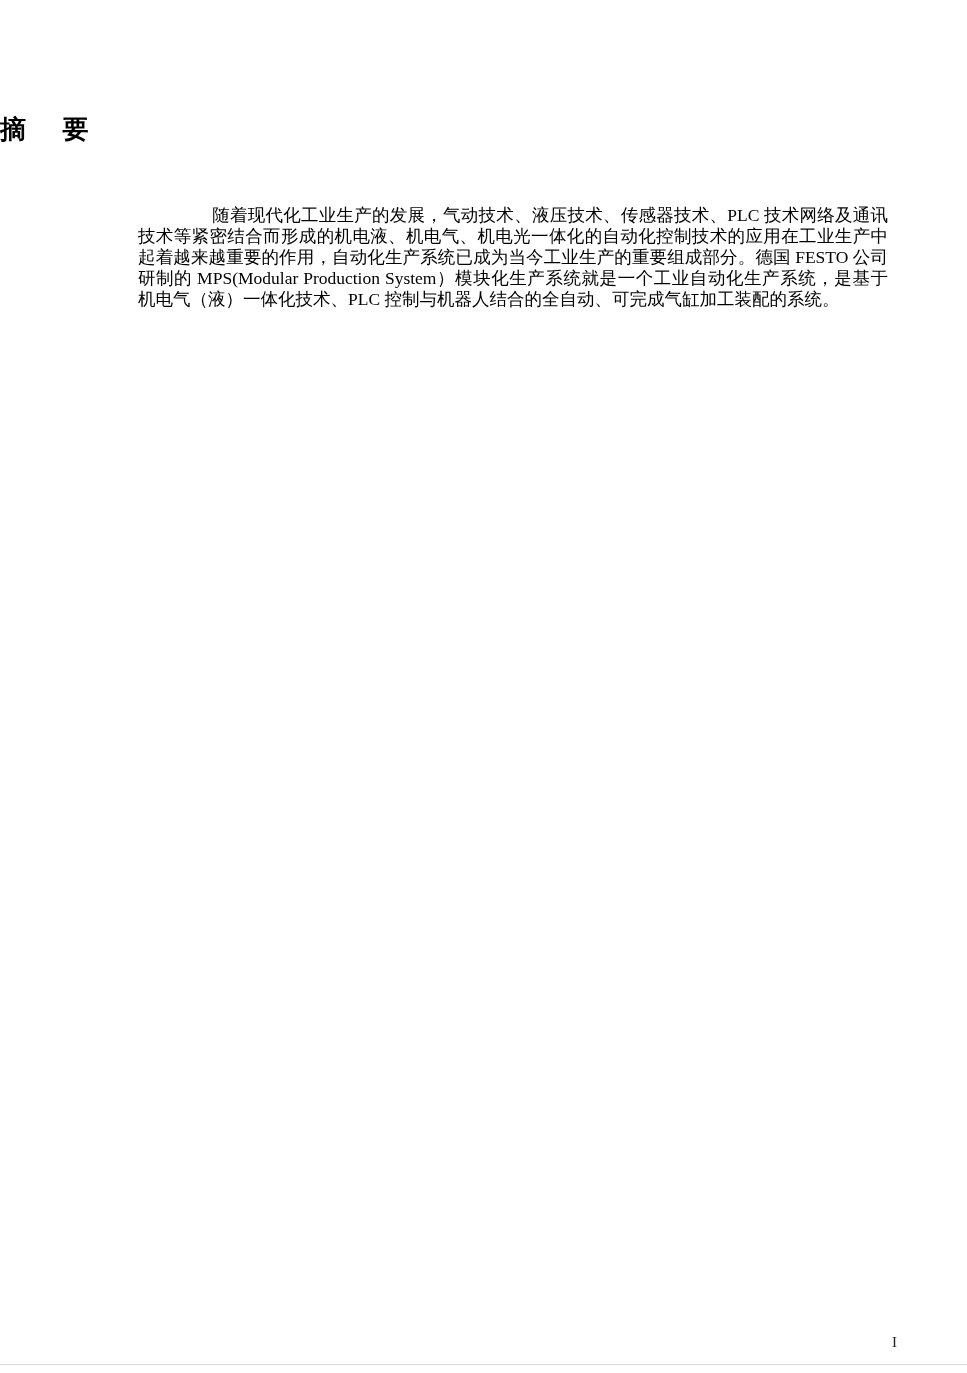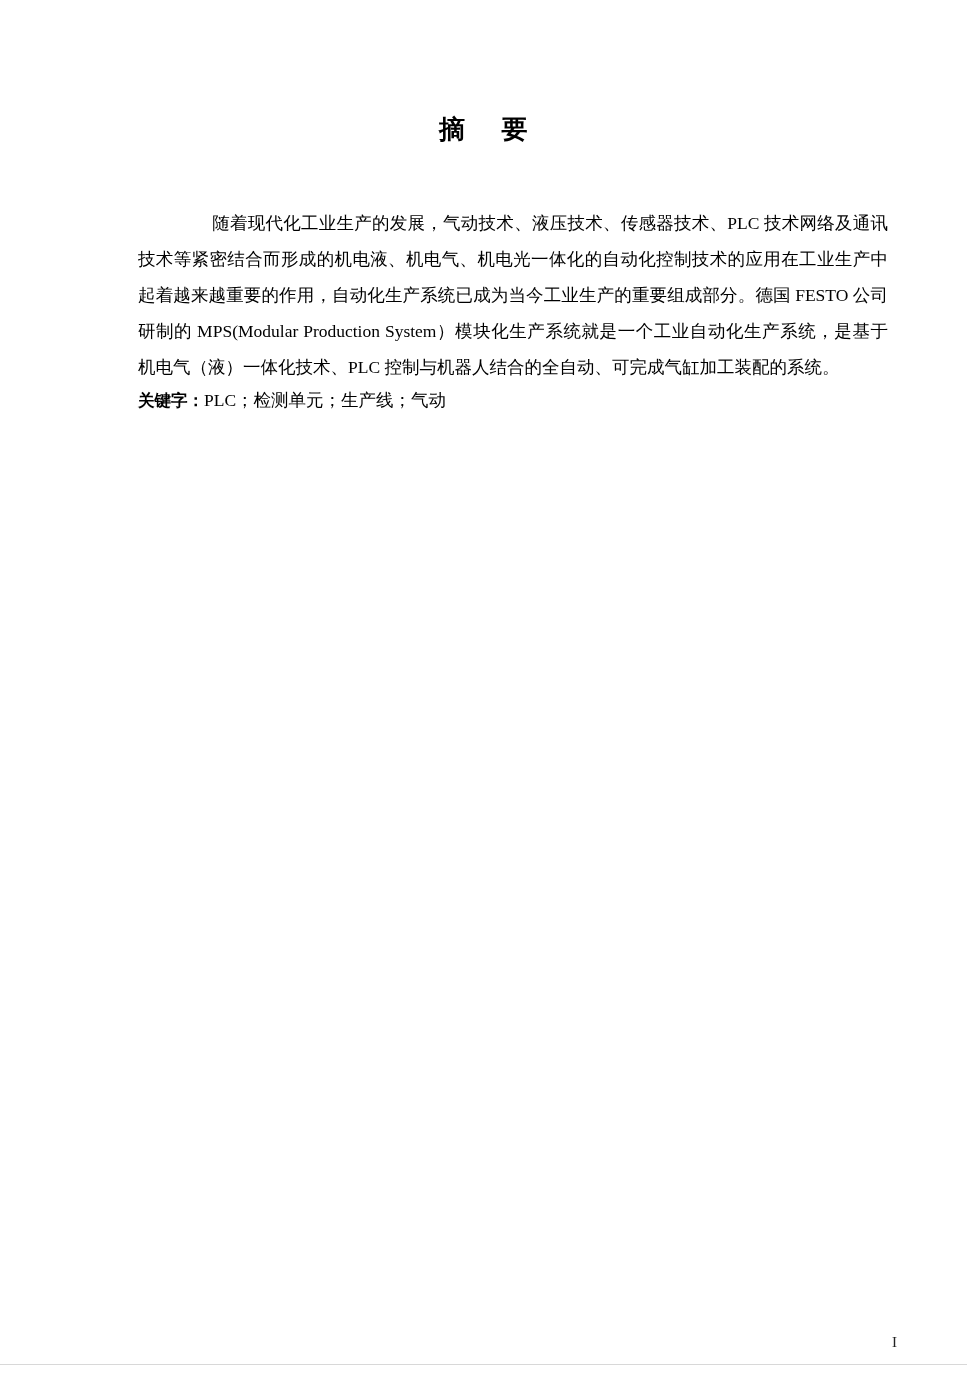--- a/index.html
+++ b/index.html
@@ -21,39 +21,39 @@
     top: 0;
     width: 967px;
     height: 1373px;
     background: #ffffff;
   }
   .doc-title {
     position: absolute;
     left: 0;
     top: 112px;
     width: 967px;
-    text-align: center;
+    text-align: left;
     font-family: "DejaVu Sans", "Liberation Sans", sans-serif;
     font-weight: bold;
     font-size: 26px;
     letter-spacing: 0.5px;
   }
   .doc-title .sp {
     display: inline-block;
     width: 36px;
   }
   .body-block {
     position: absolute;
     left: 138px;
     top: 205px;
     width: 750px;
   }
   .para {
     font-size: 17.5px;
-    line-height: 36px;
+    line-height: 21px;
     text-align: justify;
     text-justify: inter-ideograph;
     margin: 0;
     text-indent: 0;
   }
   .para + .para {
     margin-top: 0px;
   }
   .indent {
     display: inline-block;
@@ -96,20 +96,19 @@
 
   <div class="doc-title">
     <span>摘</span><span class="sp"></span><span>要</span>
   </div>
 
   <div class="body-block">
 
     <p class="para"><span class="indent"></span><span>随着现代化工业生产的发展，气动技术、液压技术、传感器技术、PLC 技术网络及通讯技术等紧密结合而形成的机电液、机电气、机电光一体化的自动化控制技术的应用在工业生产中起着越来越重要的作用，自动化生产系统已成为当今工业生产的重要组成部分。德国 FESTO 公司研制的 MPS(Modular  Production System）模块化生产系统就是一个工业自动化生产系统，是基于机电气（液）一体化技术、PLC 控制与机器人结合的全自动、可完成气缸加工装配的系统。</span></p>
 
 
-    <p class="kw"><span class="kw-label">关键字：</span><span class="latin">PLC；检测单元；生产线；气动</span></p>
 
   </div>
 
   <div class="page-number">I</div>
   <div class="footer-rule"></div>
 
 </div>
 
 </body></html>

